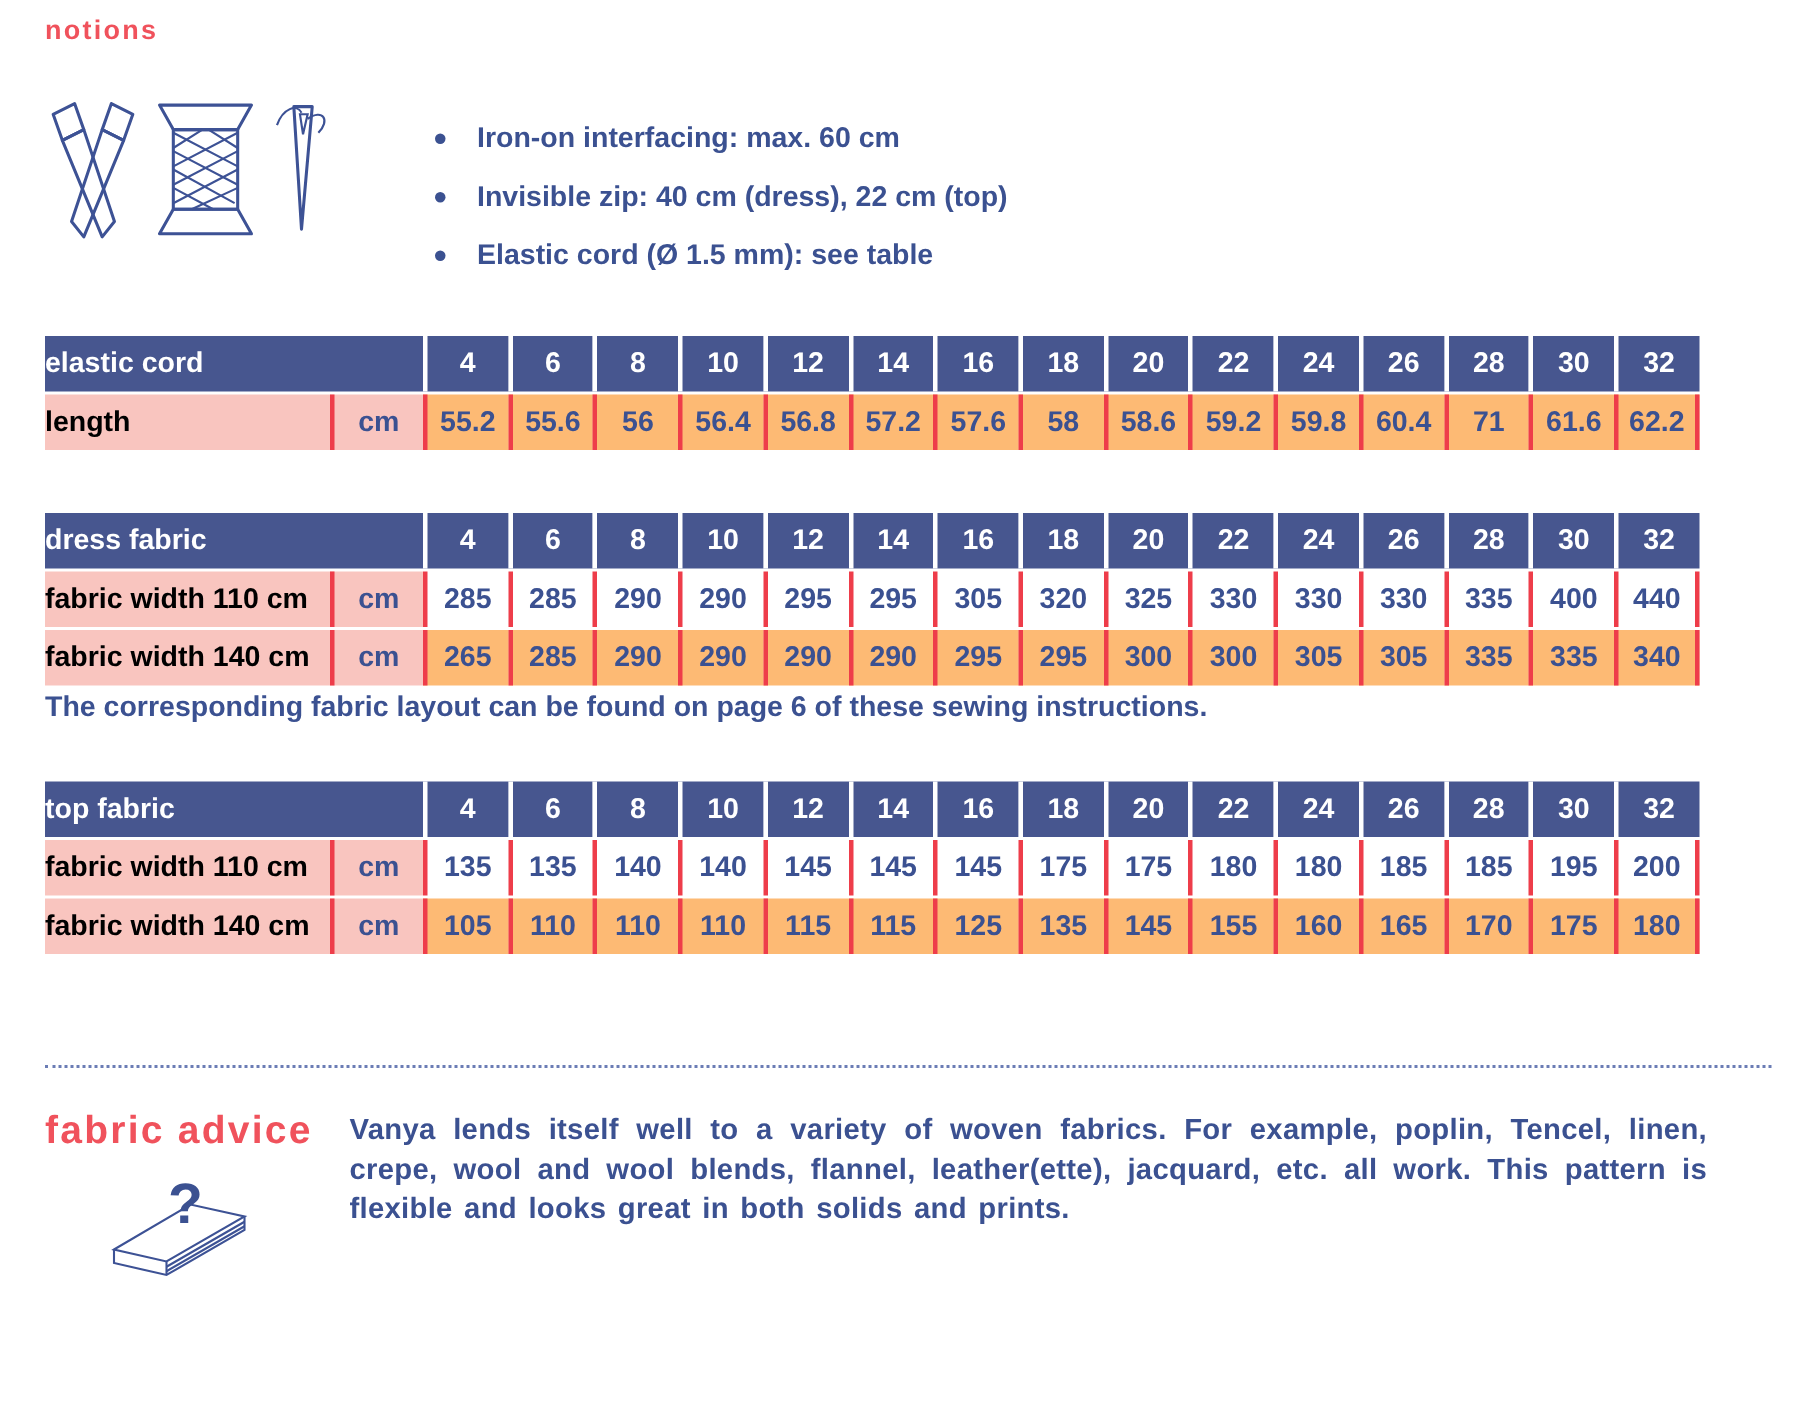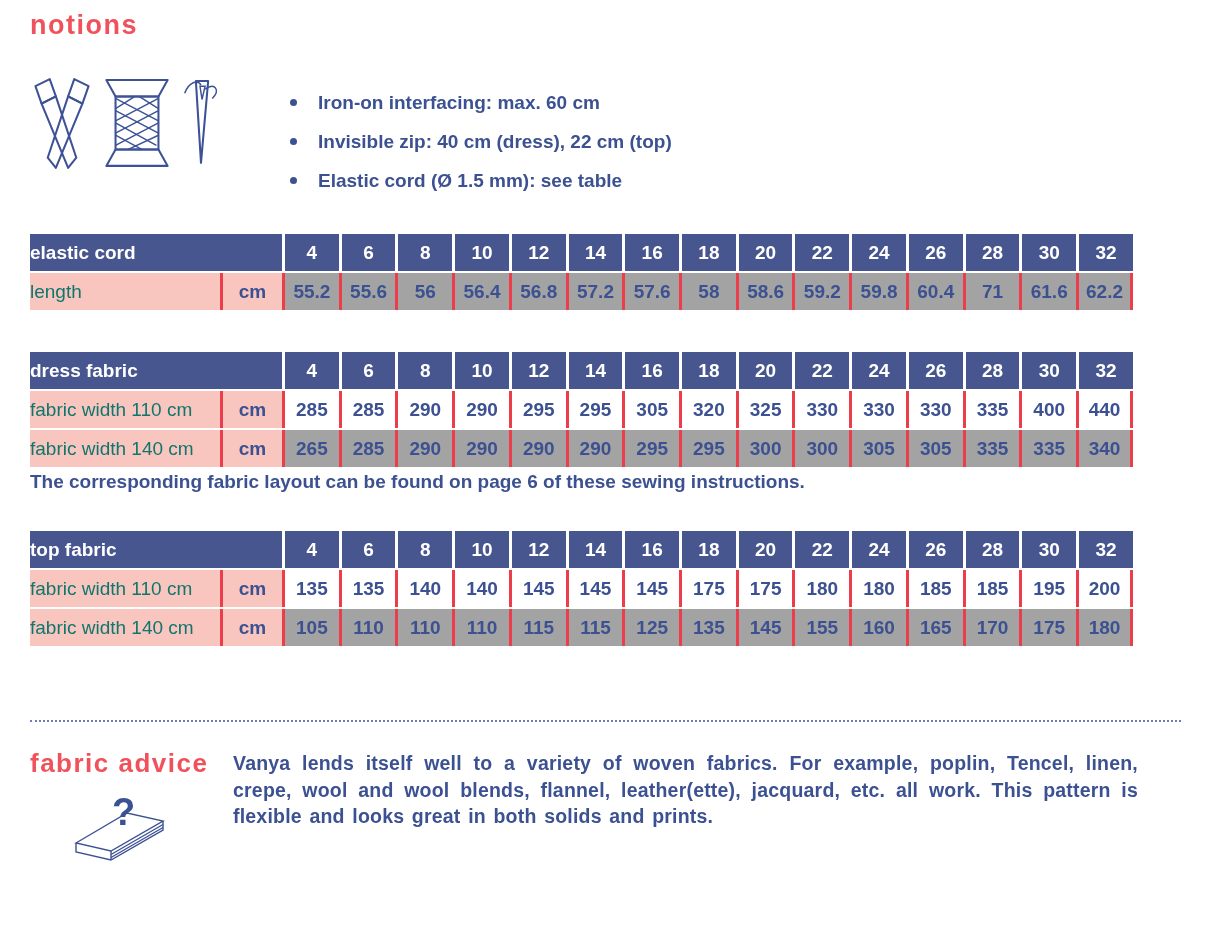--- a/index.html
+++ b/index.html
@@ -11,21 +11,21 @@
   }
   .page { padding: 10px 0 0 30px; width: 1151px; }
 
   
   .coral-heading {
     color: #F0525C;
     font-weight: bold;
     letter-spacing: 1.5px;
     margin: 0;
   }
-  h1.coral-heading { font-size: 27px; }
+  h1.coral-heading { font-size: 18px; }
   h2.coral-heading { font-size: 26px; }
 
   
   .notions-row { display: flex; margin-top: 36px; }
   .notions-icons { display: flex; align-items: flex-start; gap: 10px; width: 200px; }
   .notions-list { list-style: none; margin: 0; padding: 6px 0 0 60px; }
   .notions-list li {
     display: flex; align-items: center;
     height: 39px;
     color: #3B5191; font-size: 19px; font-weight: bold;
@@ -47,33 +47,33 @@
     height: 37px;
     font-size: 19px;
     padding: 0;
     overflow: hidden;
     white-space: nowrap;
   }
   th.hd { background: #47568F; color: #ffffff; font-weight: bold; margin-top: 36px; }
   th.hd-label { text-align: left; padding-left: 10px; }
   th.hd-size { border-left: 3px solid #ffffff; text-align: center; }
   td.lbl {
-    background: #F9C5BF; color: #0f766e;
-    font-weight: normal; text-align: left; padding-left: 10px;
+    background: #F9C5BF; color: #000000;
+    font-weight: bold; text-align: left; padding-left: 10px;
   }
   td.unit {
     background: #F9C5BF; color: #3B5191; font-weight: bold;
     text-align: center; border-left: 3px solid #EE3D4A;
   }
   td.val {
     color: #3B5191; font-weight: bold; text-align: center;
     border-left: 3px solid #EE3D4A;
   }
   td.val:last-child { border-right: 3px solid #EE3D4A; }
-  td.val.pink { background: #a3a3a3; }
+  td.val.pink { background: #fdba74; }
   td.val.white { background: #ffffff; }
 
   #elastic-cord-section { margin-top: 32px; }
   #dress-fabric-section { margin-top: 38px; }
   #top-fabric-section   { margin-top: 36px; }
 
   .layout-note {
     margin: 2px 0 0 0;
     color: #3B5191; font-size: 19px; font-weight: bold;
   }

